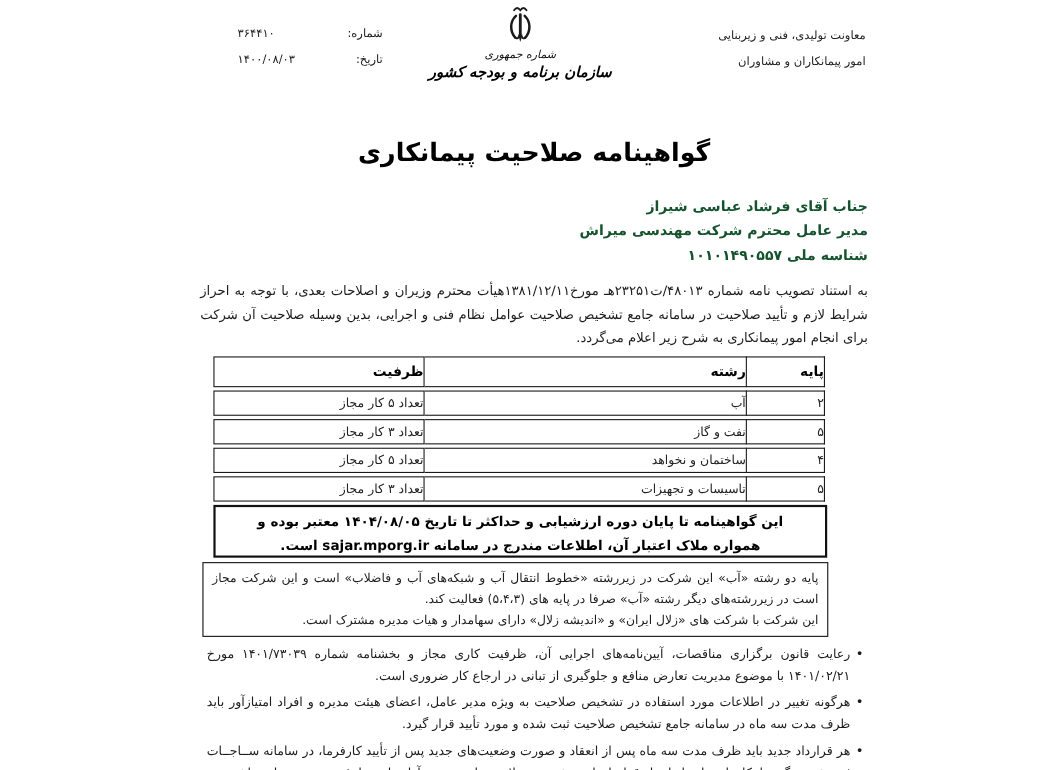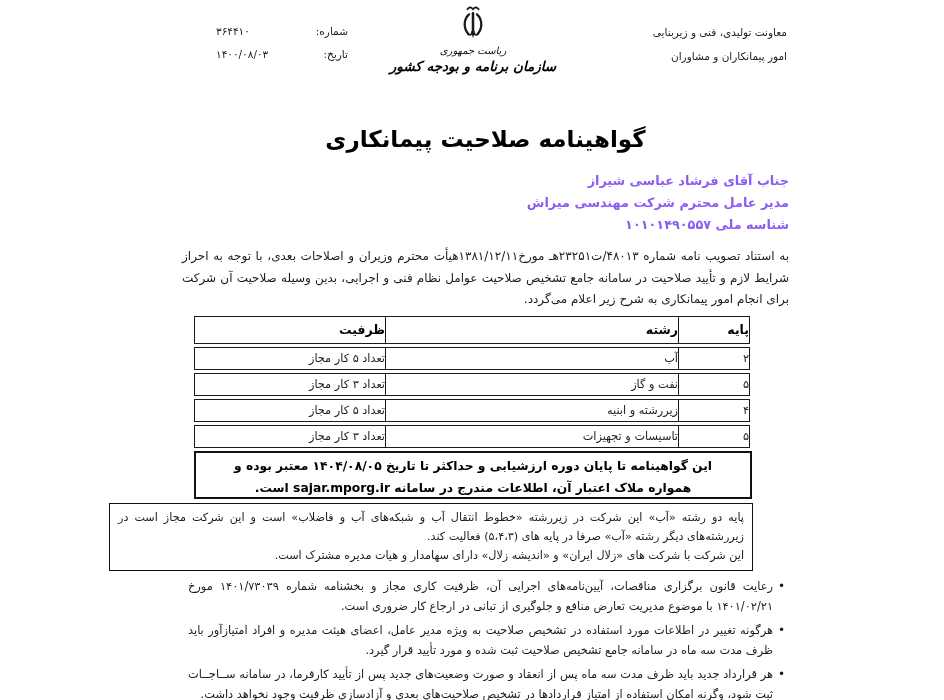--- a/index.html
+++ b/index.html
@@ -14,37 +14,37 @@
   .hdr-num .row{display:flex;justify-content:space-between;align-items:baseline;height:23px;}
   .hdr-org{position:absolute;top:4px;left:383px;width:180px;text-align:center;}
   .hdr-org svg{display:block;margin:0 auto;}
   .presidency{font-size:10px;font-style:italic;margin-top:1px;color:#111;}
   .orgname{font-size:13.5px;font-weight:bold;font-style:italic;white-space:nowrap;
     margin-top:2px;color:#000;}
   
   .content{position:absolute;top:0;left:182px;width:607px;}
   .title{margin-top:122px;text-align:center;font-size:23px;font-weight:bold;
     line-height:34px;color:#000;}
-  .addressee{margin-top:14px;text-align:right;font-weight:bold;font-size:12.8px;
-    line-height:22px;color:#8b5cf6;}
+  .addressee{margin-top:22px;text-align:right;font-weight:bold;font-size:12.8px;
+    line-height:22px;color:#14532d;}
   .intro{margin-top:10px;text-align:justify;font-size:12px;line-height:21.5px;color:#1c1c1c;}
   
   table.ctable{margin:2px 39px 0 12px;width:556px;border-collapse:separate;
     border-spacing:0 3px;table-layout:fixed;}
   .ctable th,.ctable td{border-top:1px solid #1a1a1a;border-bottom:1px solid #1a1a1a;
     border-right:1px solid #1a1a1a;text-align:right;padding:0;}
   .ctable th:last-child,.ctable td:last-child{border-left:1px solid #1a1a1a;}
   .ctable th{height:26px;font-size:12.5px;font-weight:bold;color:#000;}
   .ctable td{height:21px;font-size:11.3px;color:#222;}
   .col-grade{width:71px;} .col-field{width:293px;} .col-cap{width:192px;}
   
   .validity{margin:0 37px 0 8px;width:558px;box-sizing:border-box;height:48px;
     border:2px solid #111;text-align:center;font-weight:bold;font-size:12.3px;
     line-height:22px;padding-top:2px;color:#000;}
-  .notes{margin:4px 36px 0 2px;width:644px;box-sizing:border-box;border:1px solid #111;
+  .notes{margin:4px 36px 0 2px;width:569px;box-sizing:border-box;border:1px solid #111;
     padding:4px 8px 5px;font-size:11.2px;line-height:19px;color:#1c1c1c;}
   .notes .p1{text-align:justify;}
   .notes .p2{text-align:right;}
   
   ul.bullets{margin:5px 0 0 0;padding:0 16px 0 6px;list-style:none;}
   ul.bullets li{position:relative;margin-bottom:4px;text-align:justify;
     font-size:11.4px;line-height:20px;color:#1c1c1c;}
   ul.bullets li::before{content:"•";position:absolute;right:-12px;top:0;font-size:12px;}
 </style>
 </head>
@@ -71,21 +71,21 @@
   <div class="hdr-org">
     <svg width="34" height="40" viewBox="0 0 60 70" fill="none" stroke="#1a1a1a" stroke-linecap="round">
       <path d="M20 9 Q25 2 30 9 Q35 2 40 9" stroke-width="3"></path>
       <path d="M30 16 L30 50" stroke-width="4.5"></path>
       <polygon points="26.5,48 33.5,48 30,60" fill="#1a1a1a" stroke="none"></polygon>
       <path d="M23 18 C13 27 13 43 22 53" stroke-width="4"></path>
       <path d="M22 53 Q27 56 27.5 51" stroke-width="3"></path>
       <path d="M37 18 C47 27 47 43 38 53" stroke-width="4"></path>
       <path d="M38 53 Q33 56 32.5 51" stroke-width="3"></path>
     </svg>
-    <div class="presidency">ریاست جمهوری</div>
+    <div class="presidency">شماره جمهوری</div>
     <div class="orgname">سازمان برنامه و بودجه کشور</div>
   </div>
 
   <div class="content">
 
     <div class="title">گواهینامه صلاحیت پیمانکاری</div>
 
     <div class="addressee">
       <div>جناب آقای فرشاد عباسی شیراز</div>
       <div>مدیر عامل محترم شرکت مهندسی میراش</div>
@@ -113,21 +113,21 @@
           <td>آب</td>
           <td>تعداد ۵ کار مجاز</td>
         </tr>
         <tr>
           <td>۵</td>
           <td>نفت و گاز</td>
           <td>تعداد ۳ کار مجاز</td>
         </tr>
         <tr>
           <td>۴</td>
-          <td>زیررشته و ابنیه</td>
+          <td>ساختمان و نخواهد</td>
           <td>تعداد ۵ کار مجاز</td>
         </tr>
         <tr>
           <td>۵</td>
           <td>تاسیسات و تجهیزات</td>
           <td>تعداد ۳ کار مجاز</td>
         </tr>
       </tbody>
     </table>
 

